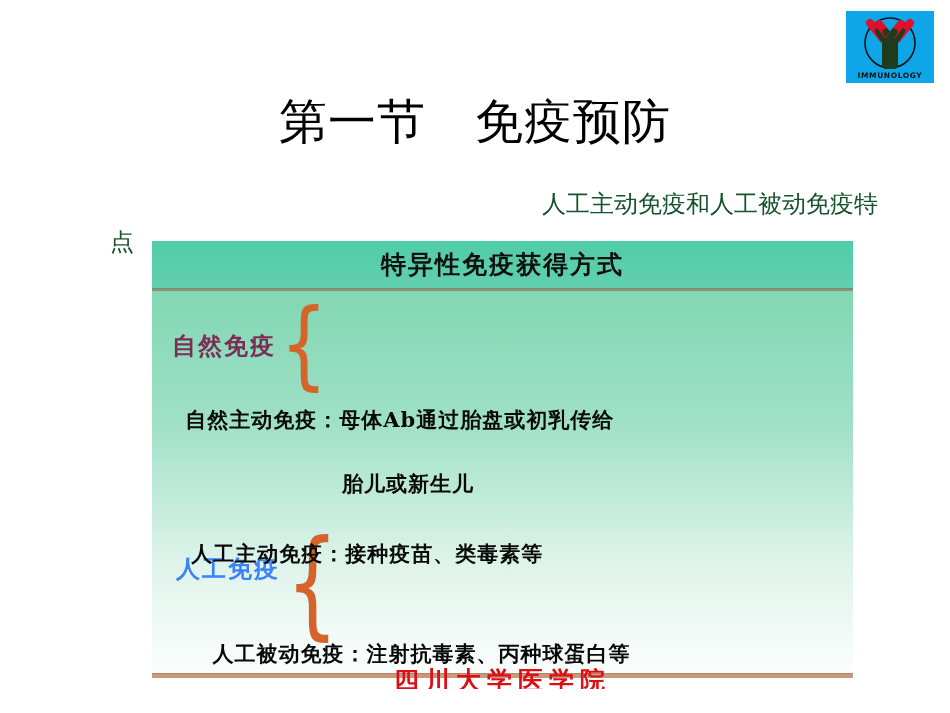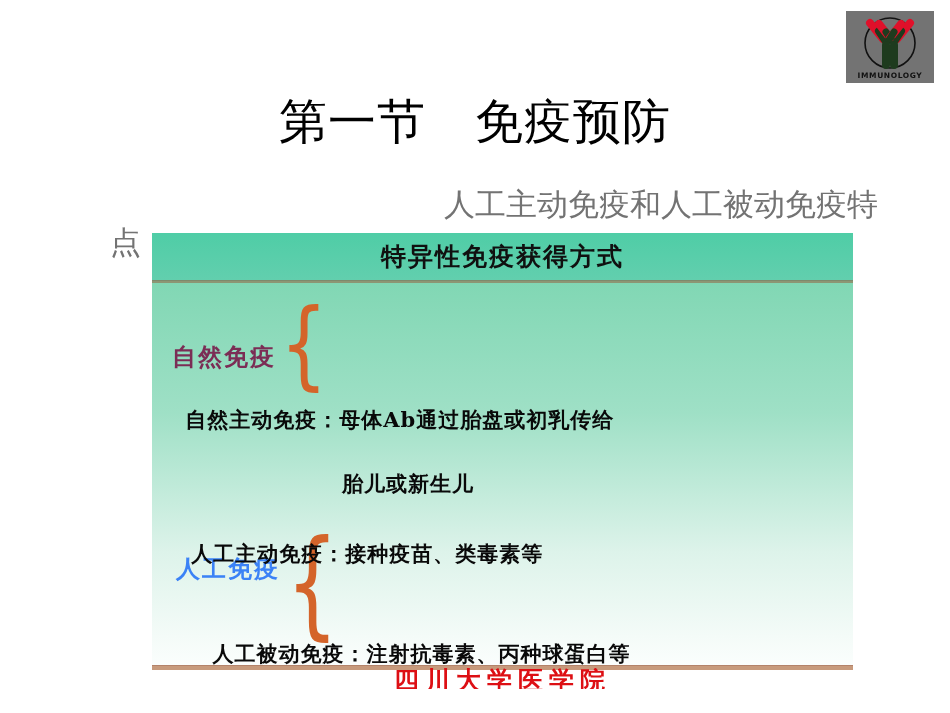--- a/index.html
+++ b/index.html
@@ -25,21 +25,21 @@
     background: #ffffff;
   }
 
   
   .logo-box {
     position: absolute;
     left: 846px;
     top: 11px;
     width: 88px;
     height: 72px;
-    background: #737373;
+    background: #0ea5e9;
   }
   .logo-box svg { display: block; }
 
   
   .slide-title {
     position: absolute;
     left: 0px;
     top: 92px;
     width: 950px;
     text-align: center;
@@ -51,36 +51,36 @@
     white-space: pre;
   }
 
   
   .subtitle {
     position: absolute;
     left: 110px;
     top: 185px;
     width: 768px;
     font-family: "DejaVu Serif", "Liberation Serif", serif;
-    font-size: 31px;
+    font-size: 24px;
     line-height: 38px;
-    color: #737373;
+    color: #14532d;
     text-align: right;
     z-index: 6;
   }
   .subtitle .line2 {
     display: block;
     text-align: left;
   }
 
   
   .panel {
     position: absolute;
     left: 152px;
-    top: 233px;
+    top: 241px;
     width: 793px;
     height: 436px;
     z-index: 3;
   }
   .panel-header {
     position: absolute;
     left: 0;
     top: 0;
     width: 701px;
     height: 47px;
@@ -149,21 +149,21 @@
   
   .group-label {
     position: absolute;
     font-family: "DejaVu Serif", "Liberation Serif", serif;
     font-weight: bold;
     font-size: 24px;
     letter-spacing: 2px;
     z-index: 5;
     white-space: pre;
   }
-  .g-natural  { left: 172px; top: 341px; color: #7b2d55; }
+  .g-natural  { left: 172px; top: 330px; color: #7b2d55; }
   .g-artificial { left: 176px; top: 553px; color: #3b82f6; }
 
   .brace {
     position: absolute;
     z-index: 5;
     color: #d4642a;
     font-family: "DejaVu Sans", sans-serif;
     font-weight: normal;
   }
   .b-natural {

